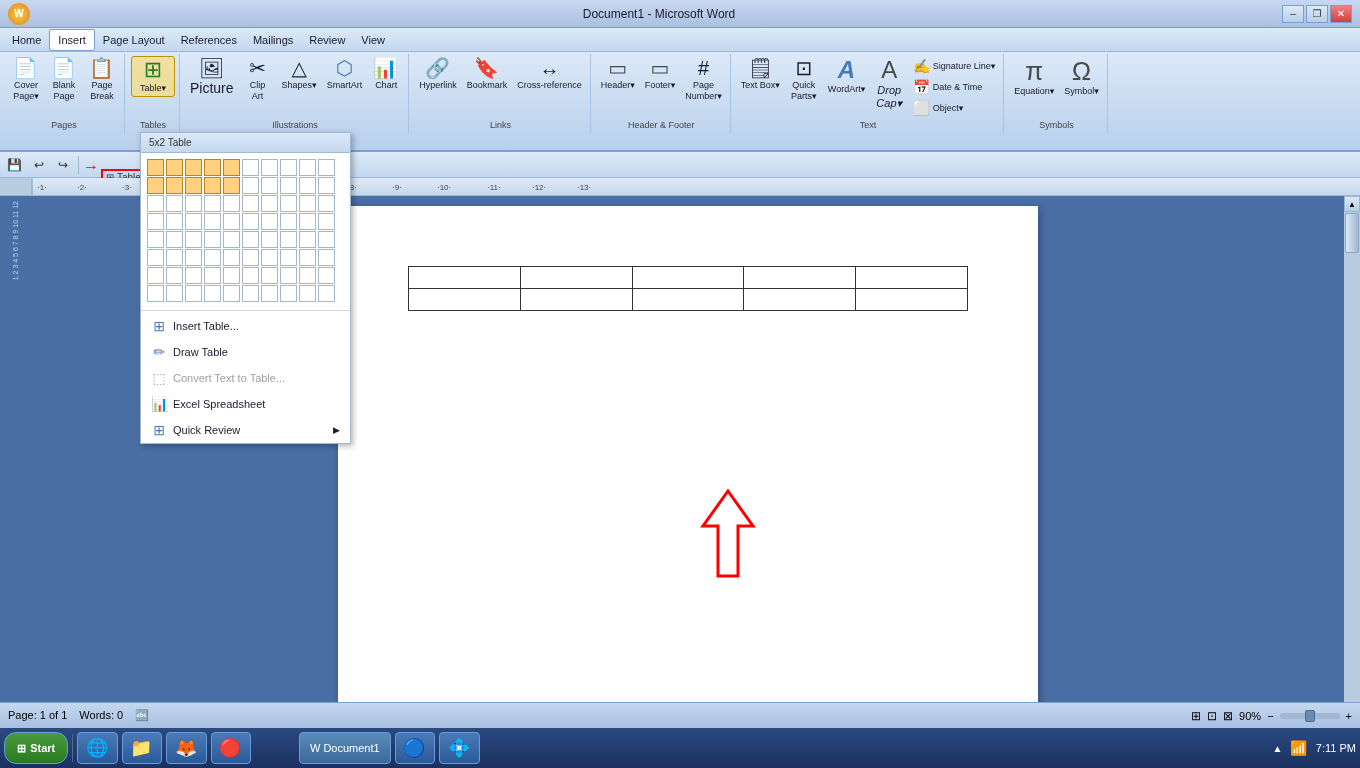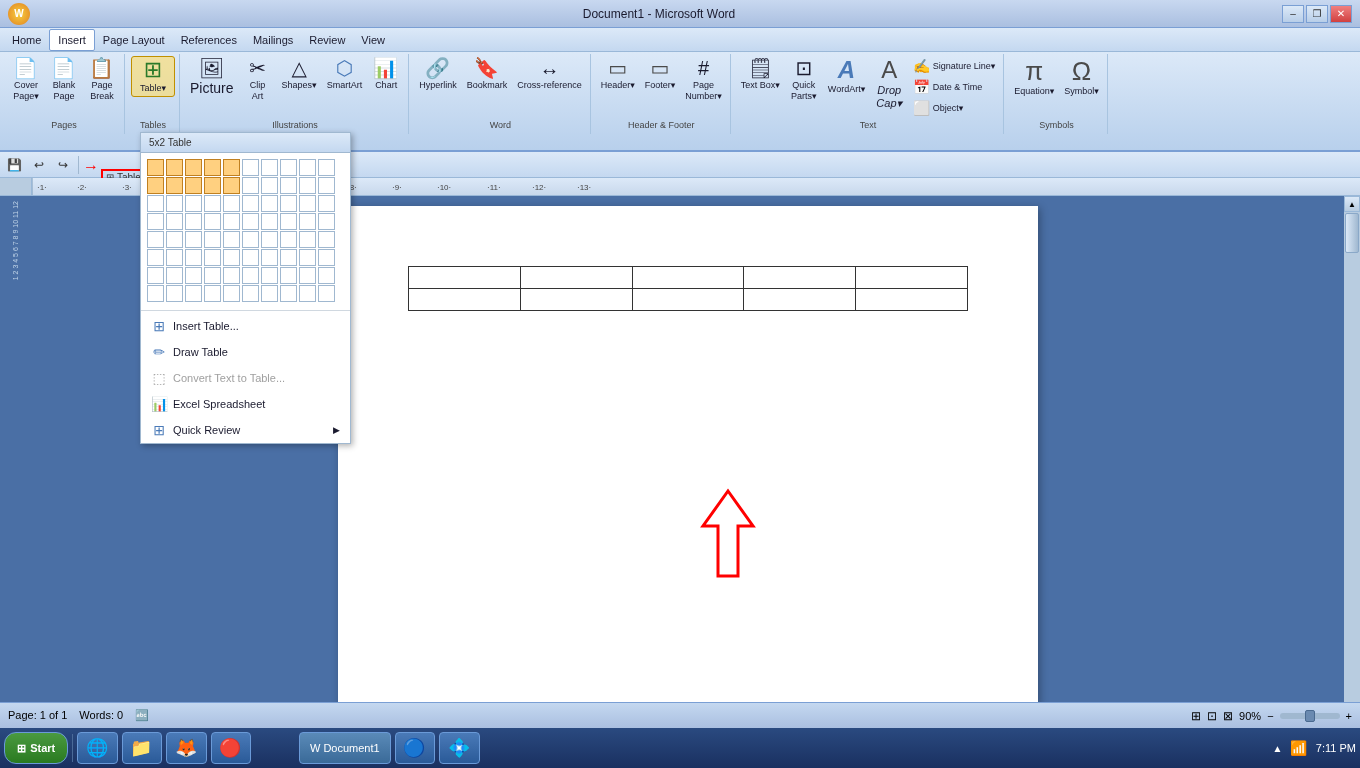--- a/index.html
+++ b/index.html
@@ -411,21 +411,21 @@
         </div>
         <div class="ribbon-btn">
           <div class="btn-icon" style="font-size:20px;">🔖</div>
           <div style="font-size:9px;">Bookmark</div>
         </div>
         <div class="ribbon-btn">
           <div class="btn-icon" style="font-size:20px;">↔</div>
           <div style="font-size:9px;">Cross-reference</div>
         </div>
       </div>
-      <div class="ribbon-group-label">Word</div>
+      <div class="ribbon-group-label">Links</div>
     </div>
 
     <div class="ribbon-group">
       <div class="ribbon-group-items">
         <div class="ribbon-btn">
           <div class="btn-icon" style="font-size:20px;color:#4a4a4a;">▭</div>
           <div style="font-size:9px;">Header▾</div>
         </div>
         <div class="ribbon-btn">
           <div class="btn-icon" style="font-size:20px;color:#4a4a4a;">▭</div>

